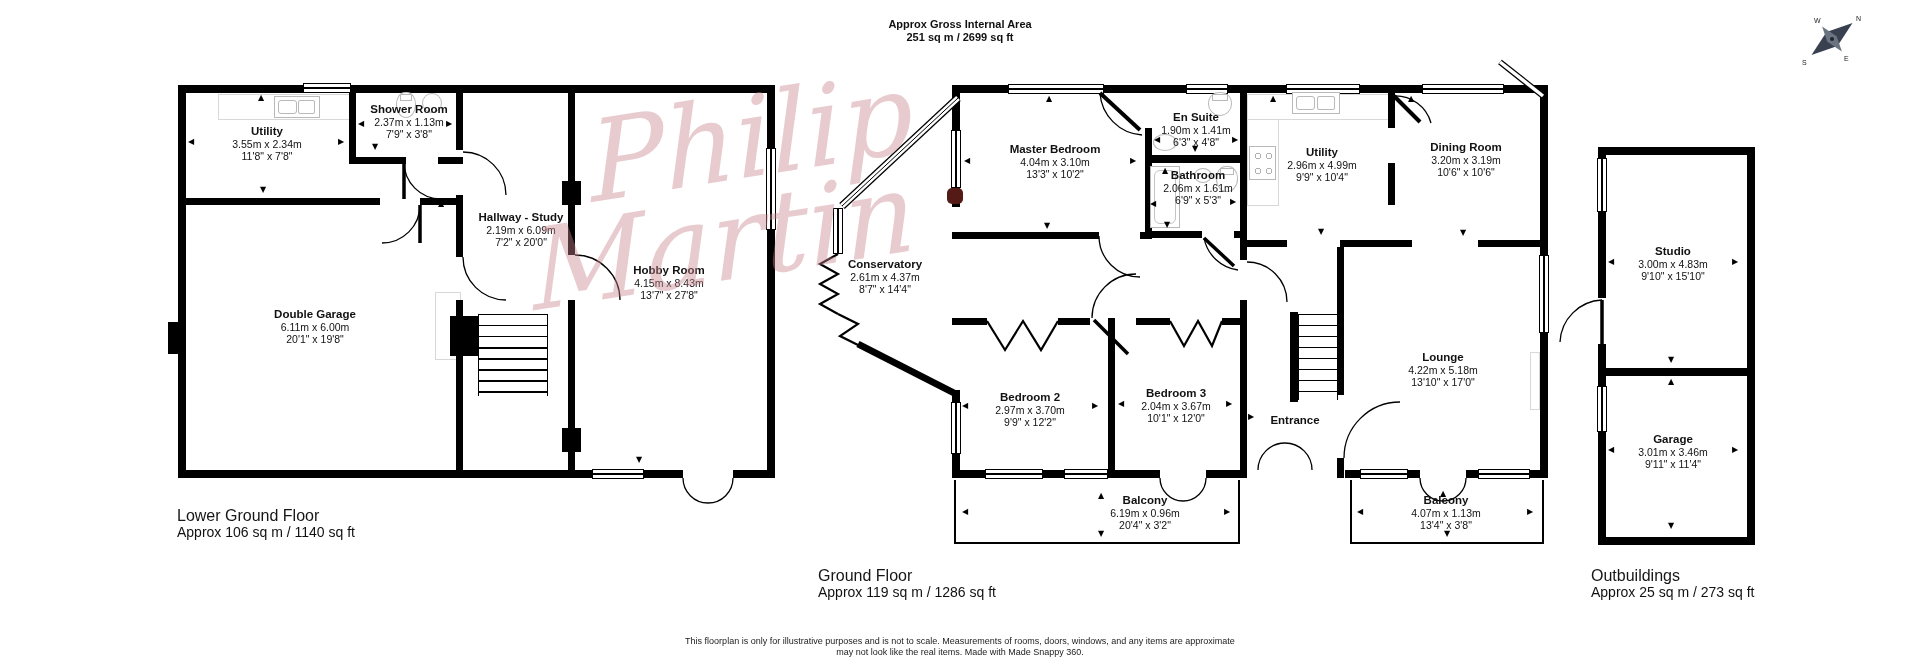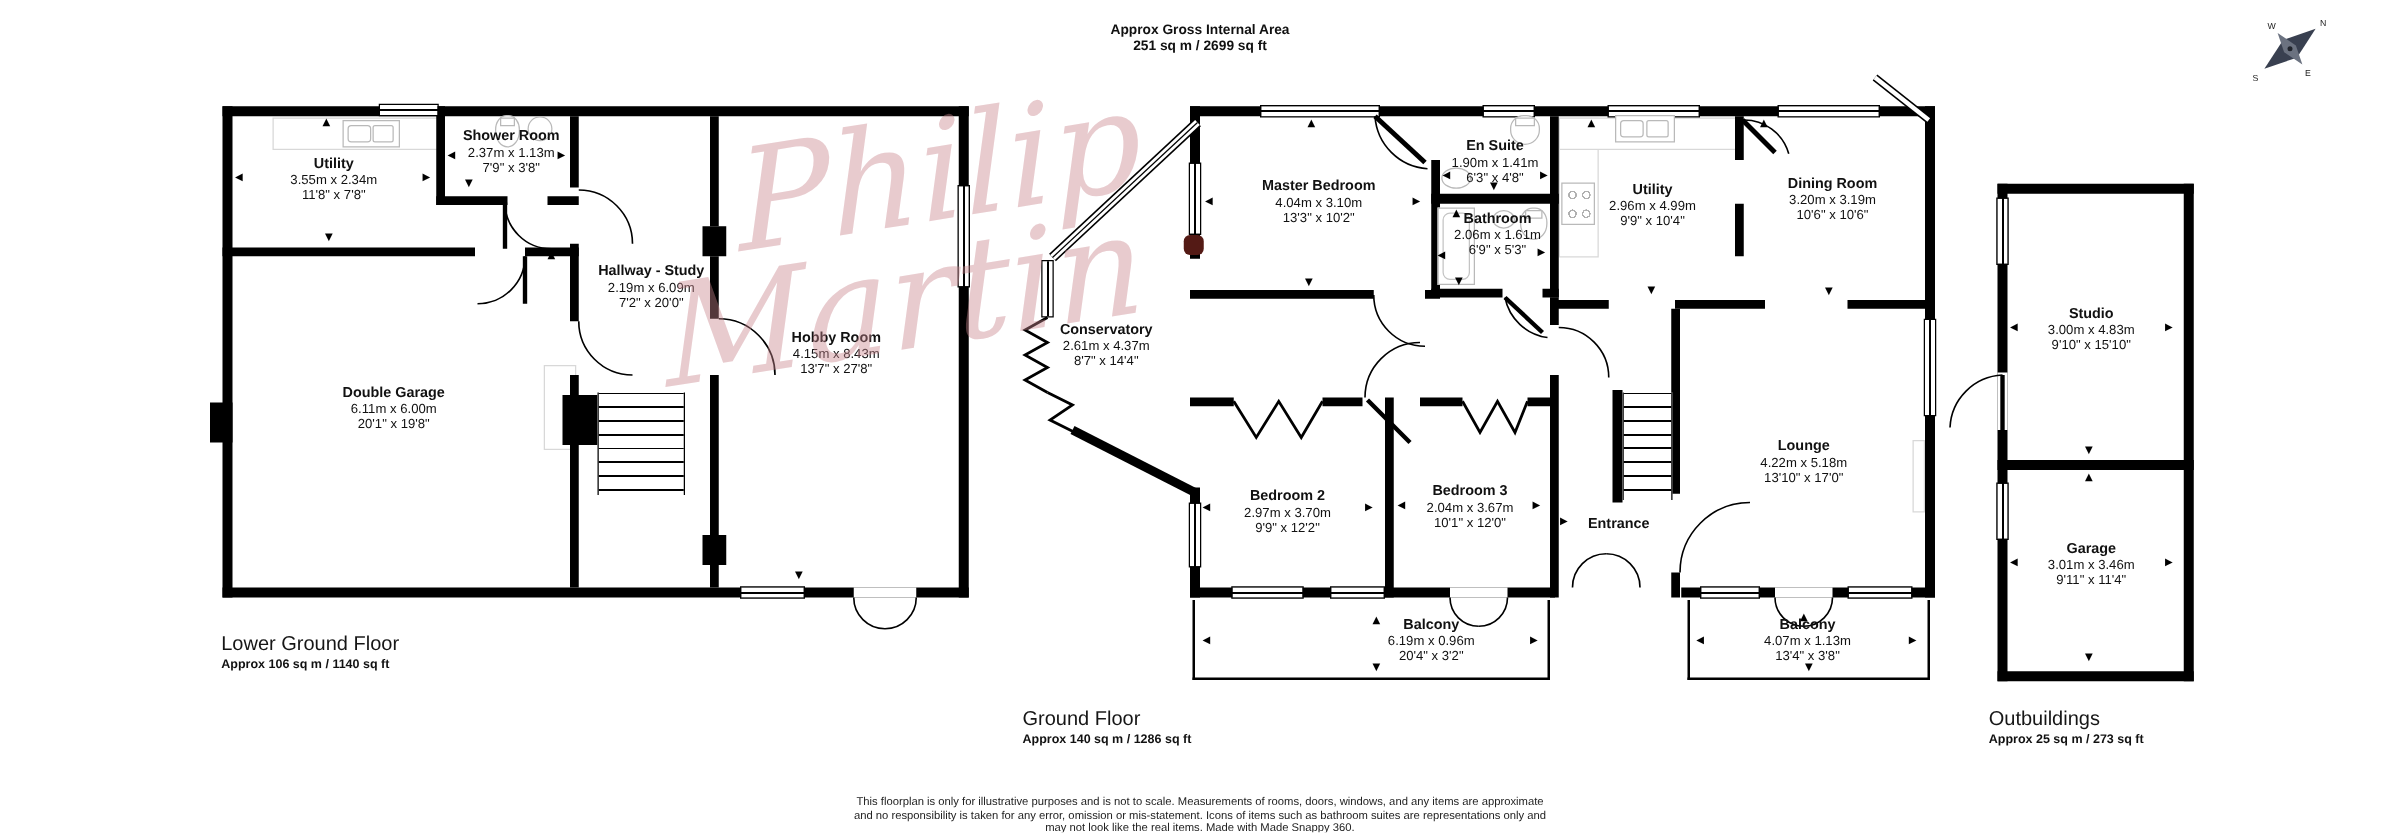--- a/index.html
+++ b/index.html
@@ -29,21 +29,21 @@
   .balc{position:absolute;border:2.5px solid #000;border-top:none;box-sizing:border-box;z-index:9;}
   svg.ov{position:absolute;left:0;top:0;z-index:18;pointer-events:none;}
   .room{position:absolute;transform:translate(-50%,-50%);text-align:center;
         font-size:10.5px;line-height:12.5px;color:#111;z-index:40;white-space:nowrap;}
   .room .rn{font-weight:bold;font-size:11.5px;}
   .ar{position:absolute;font-size:8px;line-height:8px;color:#000;z-index:30;font-family:"DejaVu Sans",sans-serif;}
   .hdr{position:absolute;left:660px;top:18px;width:600px;text-align:center;z-index:40;}
   .hdr div{font-weight:bold;font-size:11px;line-height:13px;}
   .floorlab{position:absolute;z-index:40;}
   .floorlab .fn{font-size:16px;line-height:19px;color:#161616;}
-  .floorlab .fa{font-size:10px;font-weight:bold;line-height:14px;}
+  .floorlab .fa{font-size:14px;font-weight:normal;line-height:14px;}
   .disc{position:absolute;left:460px;top:620px;width:1000px;text-align:center;
         font-size:9px;line-height:10.5px;color:#222;z-index:40;margin-top:16px;}
   .wm{position:absolute;left:545px;top:92px;transform:rotate(-9deg) skewX(-6deg);
       font-family:"DejaVu Serif",serif;font-style:italic;font-size:112px;line-height:98px;
       color:#c9858d;opacity:.42;z-index:45;pointer-events:none;}
   .wm .l2{margin-left:-18px;}
   .wm .l1{margin-left:46px;}
   .compass{position:absolute;left:1792px;top:8px;z-index:40;}
 </style>
 </head>
@@ -359,26 +359,25 @@
   <span class="ar" style="left:1608px;top:446px">◀</span>
   <span class="ar" style="left:1732px;top:446px">▶</span>
   <span class="ar" style="left:1668px;top:522px">▼</span>
 
   <div class="floorlab" style="left:177px;top:506px">
     <div class="fn">Lower Ground Floor</div>
     <div class="fa">Approx 106 sq m / 1140 sq ft</div>
   </div>
   <div class="floorlab" style="left:818px;top:566px">
     <div class="fn">Ground Floor</div>
-    <div class="fa">Approx 140 sq m / 1286 sq ft</div>
+    <div class="fa">Approx 119 sq m / 1286 sq ft</div>
   </div>
   <div class="floorlab" style="left:1591px;top:566px">
     <div class="fn">Outbuildings</div>
     <div class="fa">Approx 25 sq m / 273 sq ft</div>
   </div>
 
   <div class="disc">
     <div>This floorplan is only for illustrative purposes and is not to scale. Measurements of rooms, doors, windows, and any items are approximate</div>
-    <div>and no responsibility is taken for any error, omission or mis-statement. Icons of items such as bathroom suites are representations only and</div>
     <div>may not look like the real items. Made with Made Snappy 360.</div>
   </div>
 
 </div>
 
 </body></html>

